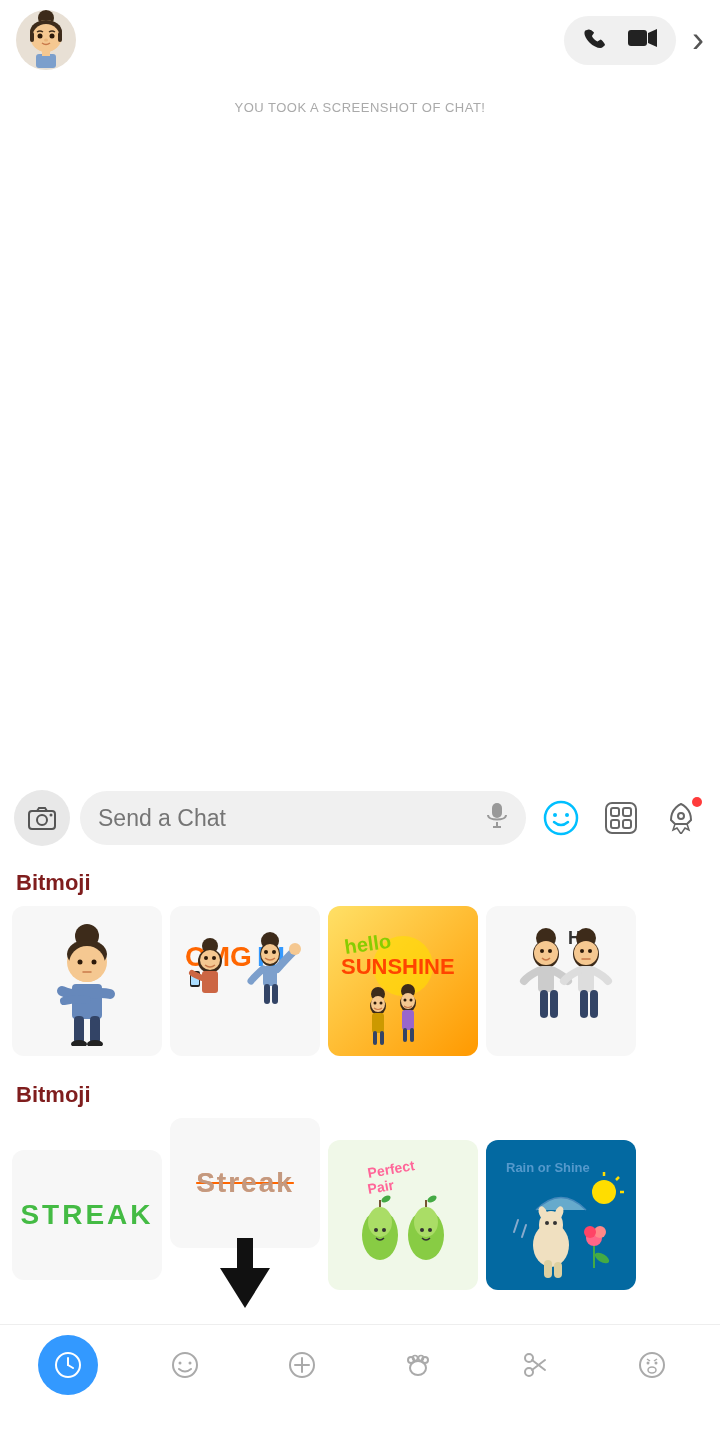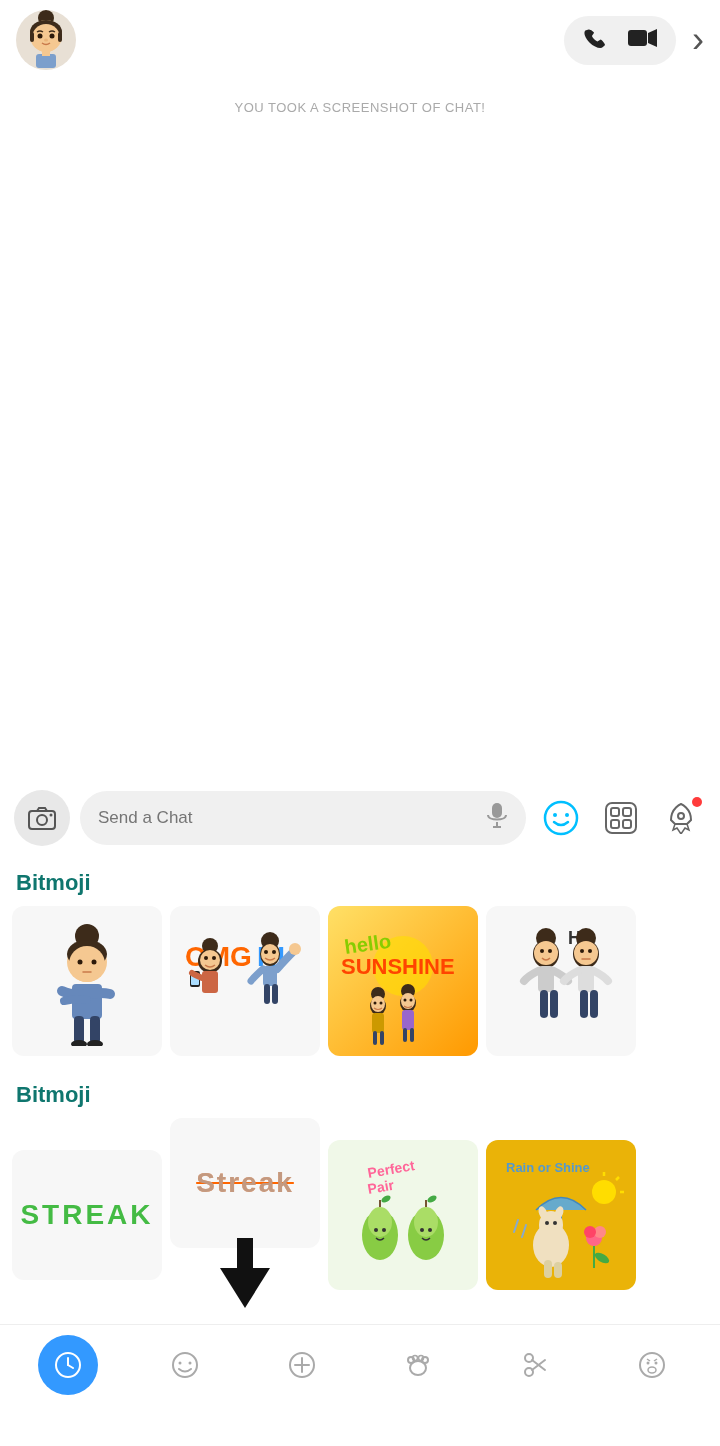--- a/index.html
+++ b/index.html
@@ -111,21 +111,21 @@
       display: flex;
       align-items: center;
       padding: 0 18px;
       height: 54px;
       gap: 10px;
     }
     .chat-input {
       flex: 1;
       border: none;
       background: transparent;
-      font-size: 17px;
+      font-size: 23px;
       color: #737373;
       outline: none;
     }
     .emoji-btn {
       width: 50px;
       height: 50px;
       border-radius: 50%;
       background: transparent;
       border: none;
       cursor: pointer;
@@ -170,21 +170,21 @@
       width: 10px;
       height: 10px;
       background: #ff3b3b;
       border-radius: 50%;
     }
 
     
     .section-label {
       font-size: 22px;
       font-weight: 700;
-      color: #0f766e;
+      color: #7f1d1d;
       padding: 14px 16px 10px 16px;
     }
     .sticker-row {
       display: flex;
       gap: 8px;
       padding: 0 12px 12px 12px;
       overflow: hidden;
     }
     .sticker-cell {
       width: 150px;
@@ -242,21 +242,21 @@
       background: #3399ff;
     }
     .stickers-row-wrapper {
       overflow: hidden;
     }
 
     .perfect-pair-cell {
       background: #f0f8e8;
     }
     .rain-shine-cell {
-      background: #eab308;
+      background: #0369a1;
     }
 
     .sticker-row-2 {
       display: flex;
       gap: 8px;
       padding: 0 12px 12px 12px;
       overflow: hidden;
       align-items: center;
     }
   </style>

